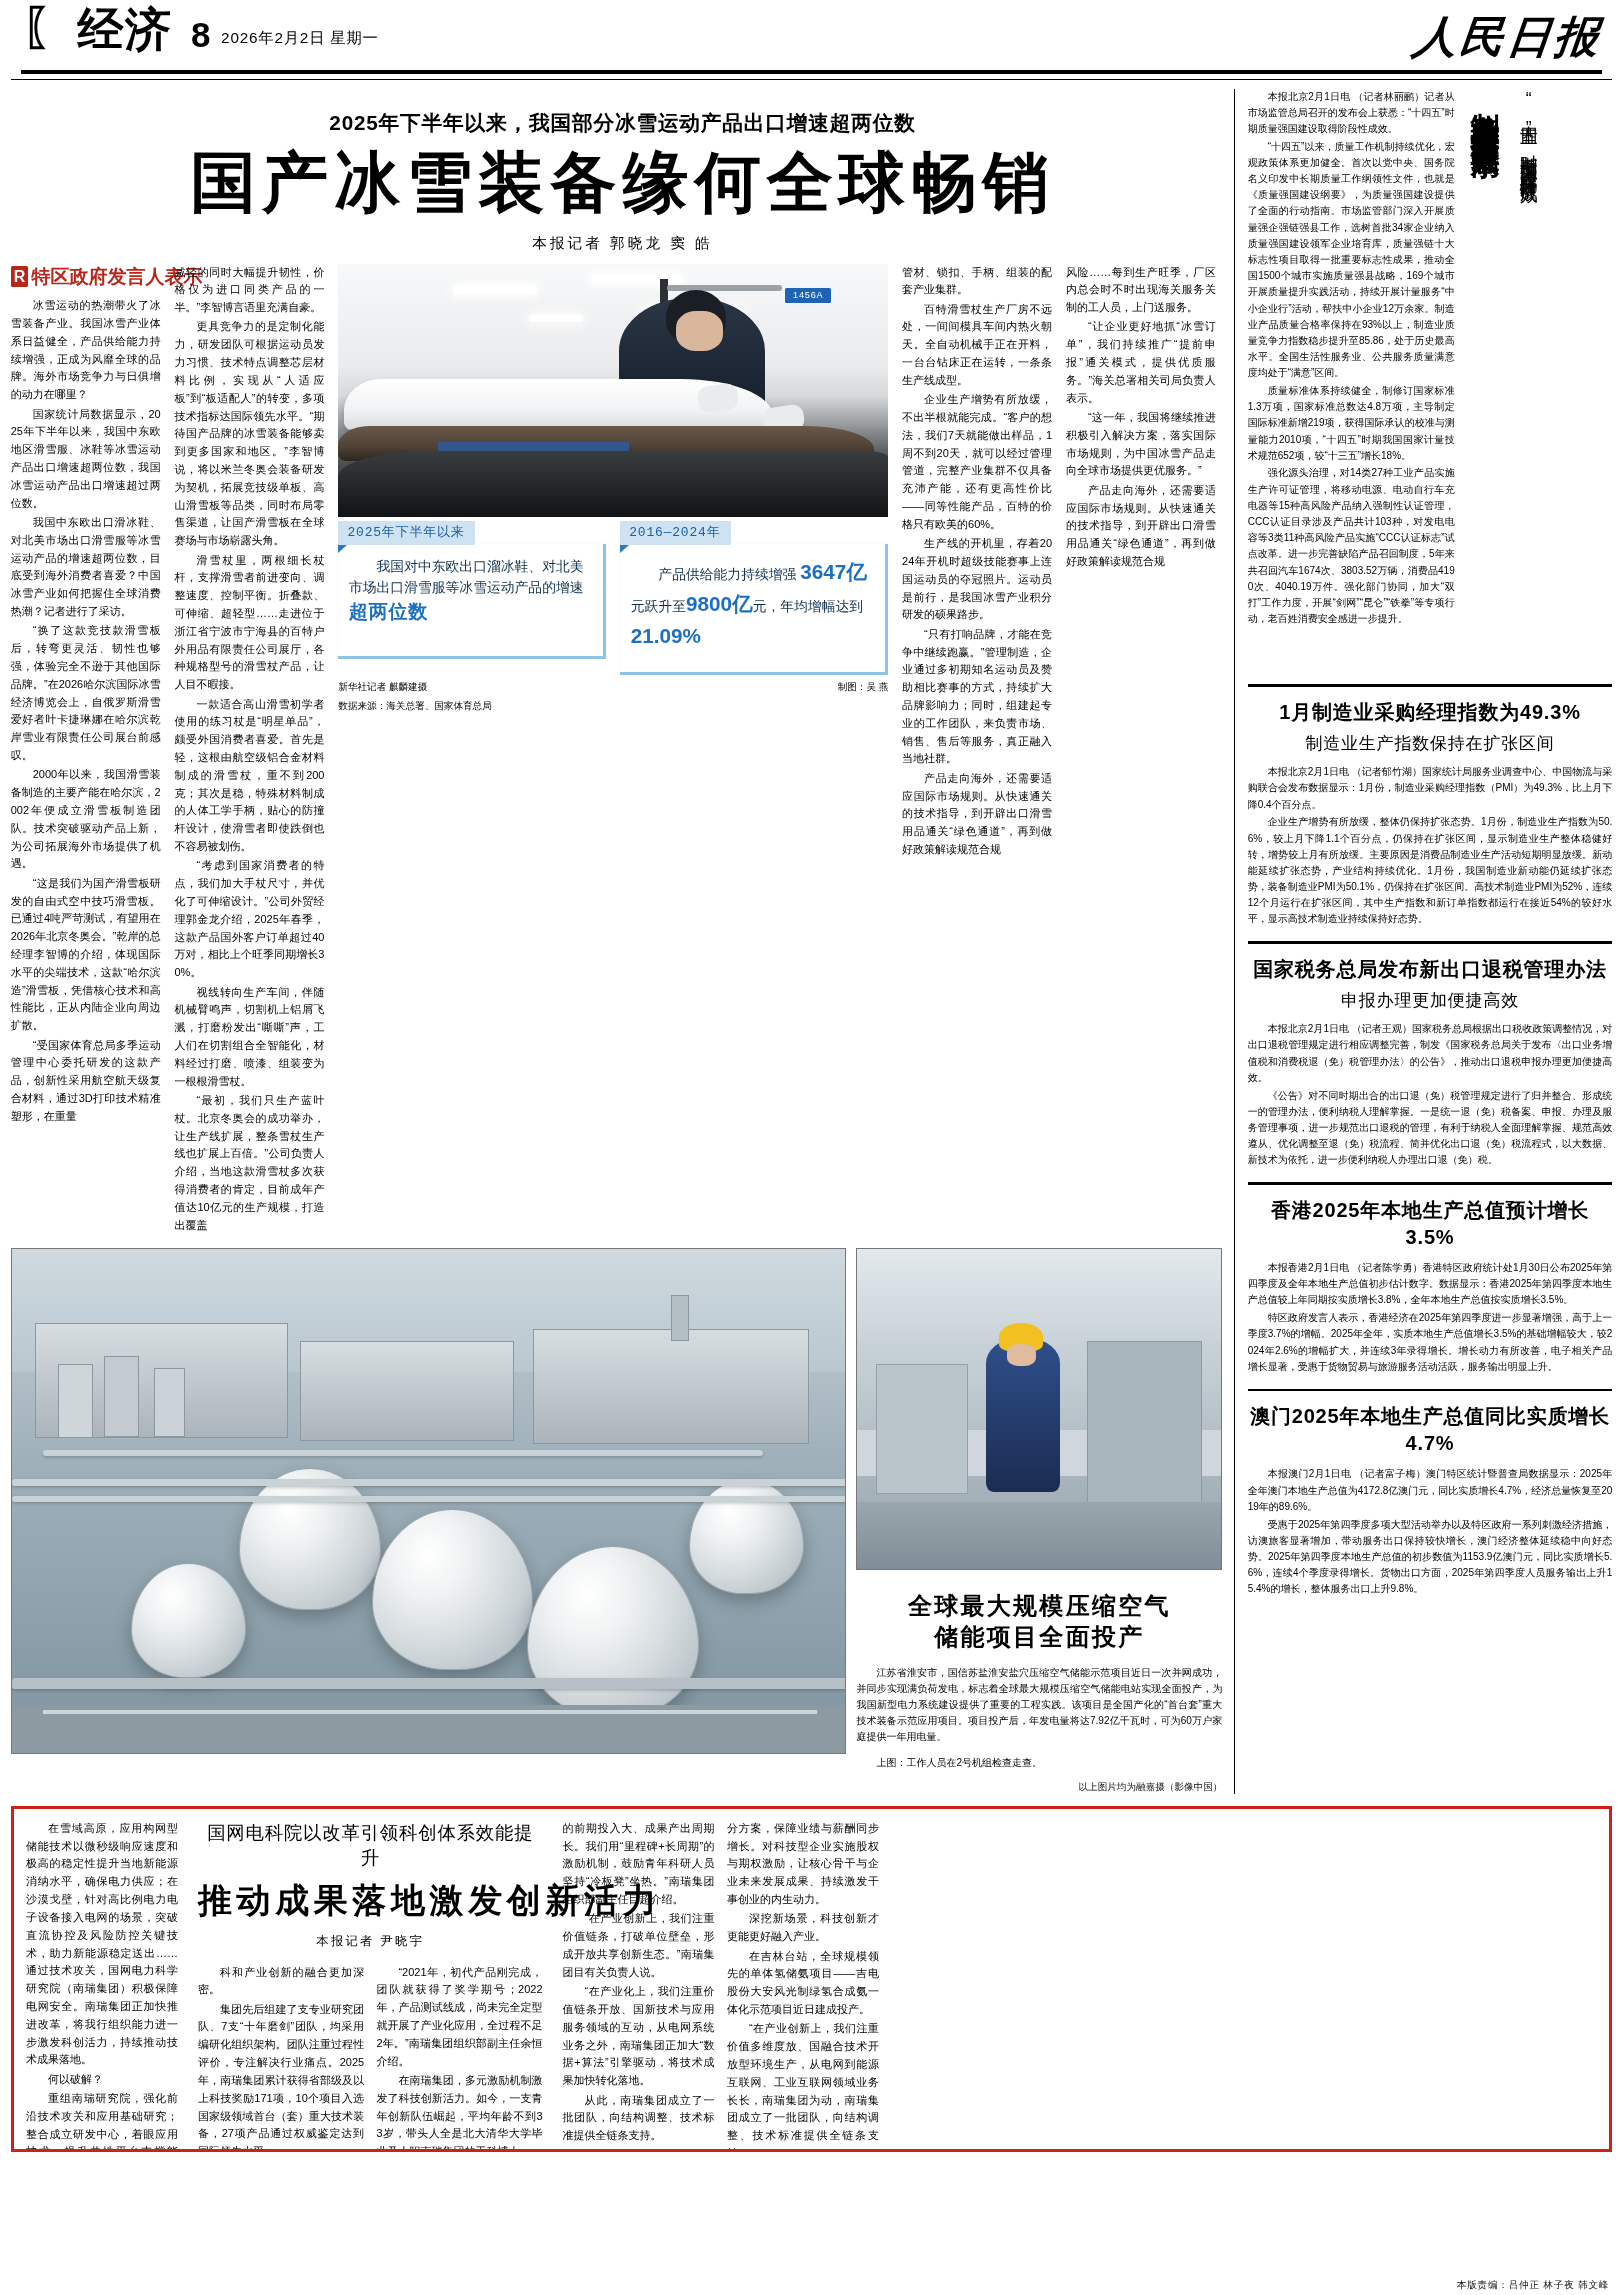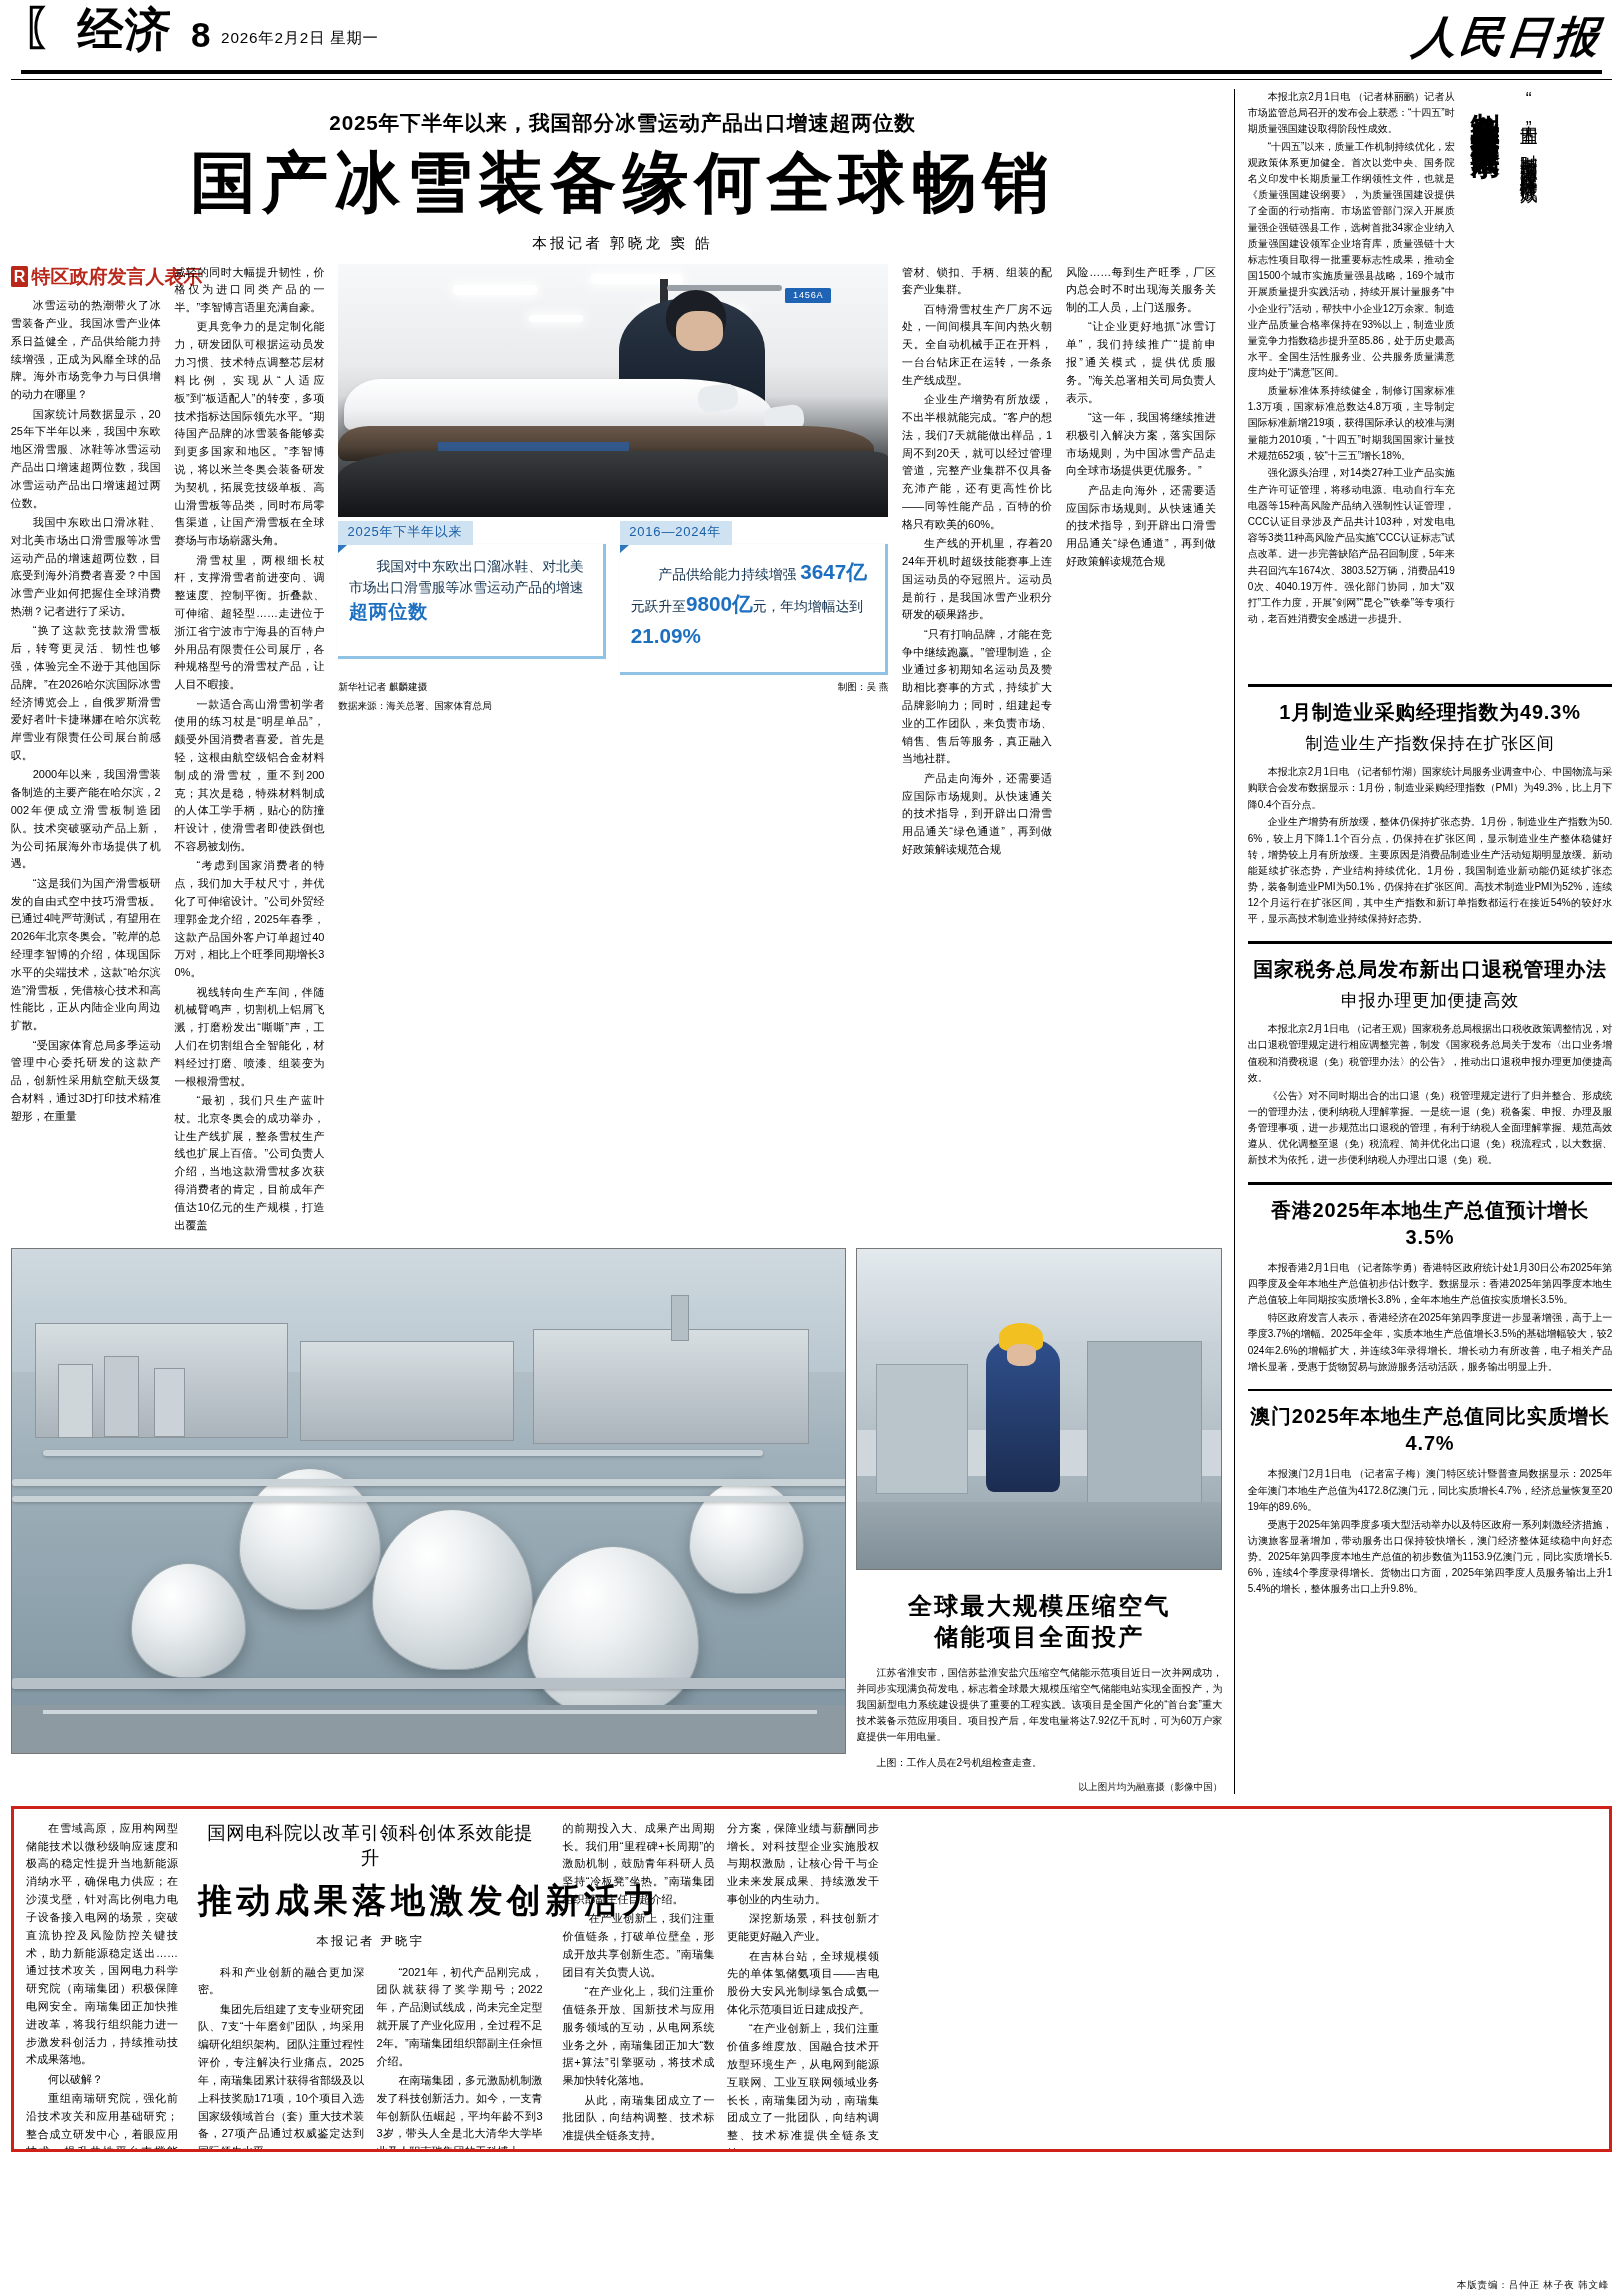--- a/index.html
+++ b/index.html
@@ -137,21 +137,21 @@
     position:absolute; left:0; right:0; bottom:0; height:66px;
     background: linear-gradient(180deg,#3a3d40,#111315);
     border-radius:92px 23px 0 0 / 26px 6.1px 0 0;
   }
 
   
   .infowrap { display:flex; gap:13.8px; margin-top:4.6px; }
   .infobox { position:relative; width:268px; }
   .ib-tab {
     display:inline-block; background:#cfe2f1; color:#1b5fa8;
-    font-family:Liberation Sans, sans-serif; font-size:13px;
+    font-family:Liberation Mono, monospace; font-size:13px;
     padding:2.3px 10.7px 3.1px 9.2px; letter-spacing:0.8px; position:relative; z-index:3;
   }
   .ib-tab::after{
     content:""; position:absolute; left:0; bottom:-8.4px;
     border-left:9.2px solid #2f78bd; border-bottom:8.4px solid transparent;
   }
   .ib-card {
     background:#ffffff; border-right:3.1px solid #8fc2e4; border-bottom:3.1px solid #8fc2e4;
     padding:12.3px 10.7px 20px 10.7px; margin-top:-0.8px; min-height:115px;
     box-shadow: 0 0 0 0.8px rgba(0,0,0,0.02);

